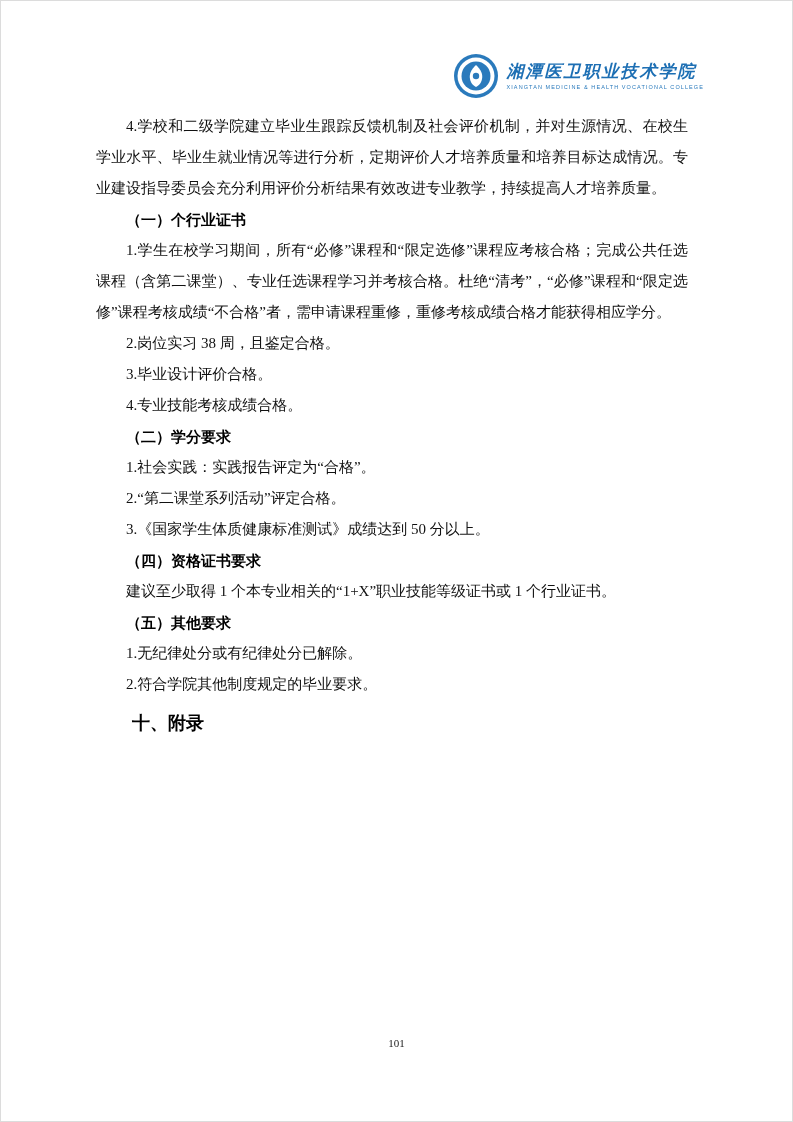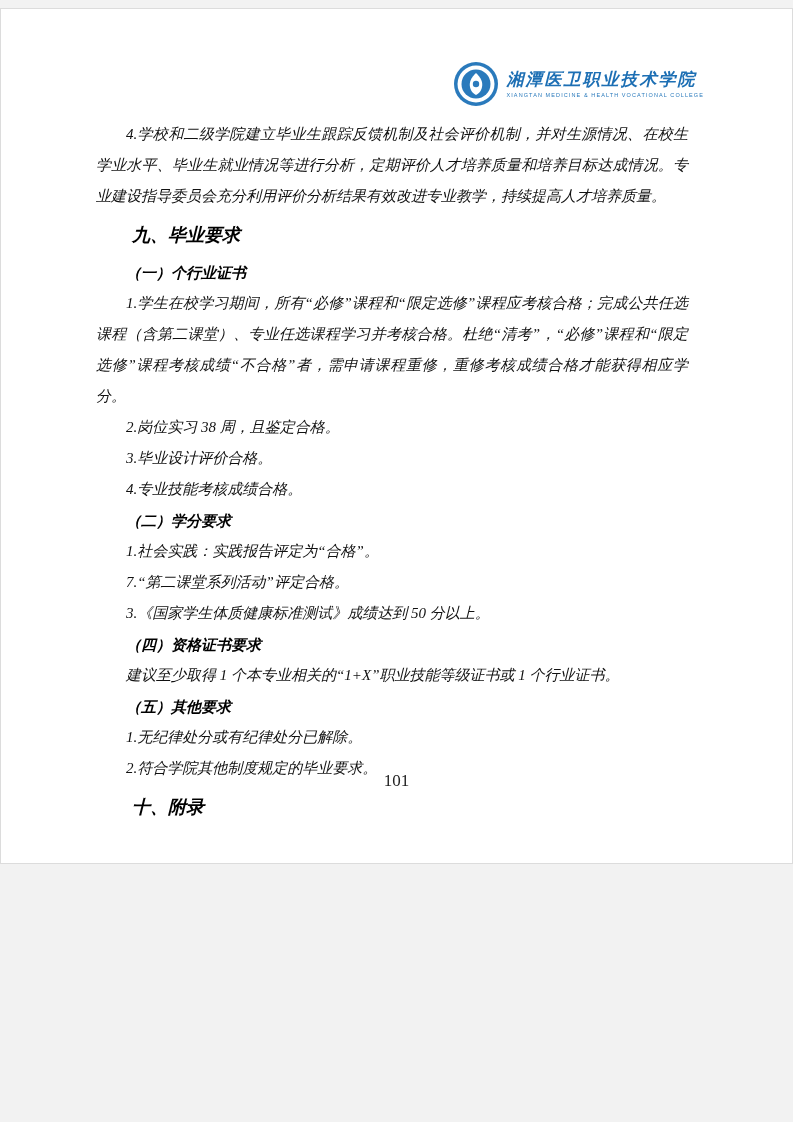--- a/index.html
+++ b/index.html
@@ -3,22 +3,22 @@
 <meta charset="utf-8">
 <style>
   html, body {
     margin: 0;
     padding: 0;
     background: #f2f2f2;
   }
   .page {
     position: relative;
     width: 793px;
-    height: 856px;
-    margin: 8px auto;
+    height: 1122px;
+    margin: 0 auto;
     background: #ffffff;
     border: 1px solid #dcdcdc;
     box-sizing: border-box;
     font-family: "Liberation Serif", "DejaVu Serif", serif;
     color: #111111;
     overflow: hidden;
   }
   
   .header {
     padding: 52px 88px 0 95px;
@@ -54,21 +54,20 @@
     font-family: "Liberation Sans", sans-serif;
     font-size: 5.5px;
     letter-spacing: 1.1px;
     color: #2a7abc;
     line-height: 9px;
     white-space: nowrap;
   }
   
   .content {
     padding: 12px 104px 0 95px;
-    font-style: italic;
   }
   .para {
     margin: 0;
     font-size: 15px;
     line-height: 31px;
     text-align: justify;
     text-indent: 2em;
     word-break: break-all;
   }
   .h-major {
@@ -91,21 +90,21 @@
   }
   
   .footer {
     position: absolute;
     left: 0;
     right: 0;
     bottom: 72px;
     text-align: center;
   }
   .page-number {
-    font-size: 17px;
+    font-size: 11px;
     color: #222222;
     font-family: "Liberation Serif", serif;
   }
 </style>
 </head>
 <body>
 
 <div class="page">
 
   <header class="header">
@@ -121,32 +120,31 @@
         <div class="logo-cn">湘潭医卫职业技术学院</div>
         <div class="logo-en">XIANGTAN MEDICINE &amp; HEALTH VOCATIONAL COLLEGE</div>
       </div>
     </div>
   </header>
 
   <main class="content">
 
     <p class="para">4.学校和二级学院建立毕业生跟踪反馈机制及社会评价机制，并对生源情况、在校生学业水平、毕业生就业情况等进行分析，定期评价人才培养质量和培养目标达成情况。专业建设指导委员会充分利用评价分析结果有效改进专业教学，持续提高人才培养质量。</p>
 
-    <h2 class="h-major">九、毕业要求</h2>
 
     <h3 class="h-sub">（一）个行业证书</h3>
     <p class="para">1.学生在校学习期间，所有“必修”课程和“限定选修”课程应考核合格；完成公共任选课程（含第二课堂）、专业任选课程学习并考核合格。杜绝“清考”，“必修”课程和“限定选修”课程考核成绩“不合格”者，需申请课程重修，重修考核成绩合格才能获得相应学分。</p>
     <p class="para">2.岗位实习 38 周，且鉴定合格。</p>
     <p class="para">3.毕业设计评价合格。</p>
     <p class="para">4.专业技能考核成绩合格。</p>
 
     <h3 class="h-sub">（二）学分要求</h3>
 
     <p class="para">1.社会实践：实践报告评定为“合格”。</p>
-    <p class="para">7.“第二课堂系列活动”评定合格。</p>
+    <p class="para">2.“第二课堂系列活动”评定合格。</p>
     <p class="para">3.《国家学生体质健康标准测试》成绩达到 50 分以上。</p>
 
     <h3 class="h-sub">（四）资格证书要求</h3>
     <p class="para">建议至少取得 1 个本专业相关的“1+X”职业技能等级证书或 1 个行业证书。</p>
 
     <h3 class="h-sub">（五）其他要求</h3>
     <p class="para">1.无纪律处分或有纪律处分已解除。</p>
     <p class="para">2.符合学院其他制度规定的毕业要求。</p>
 
     <h2 class="h-major">十、附录</h2>

